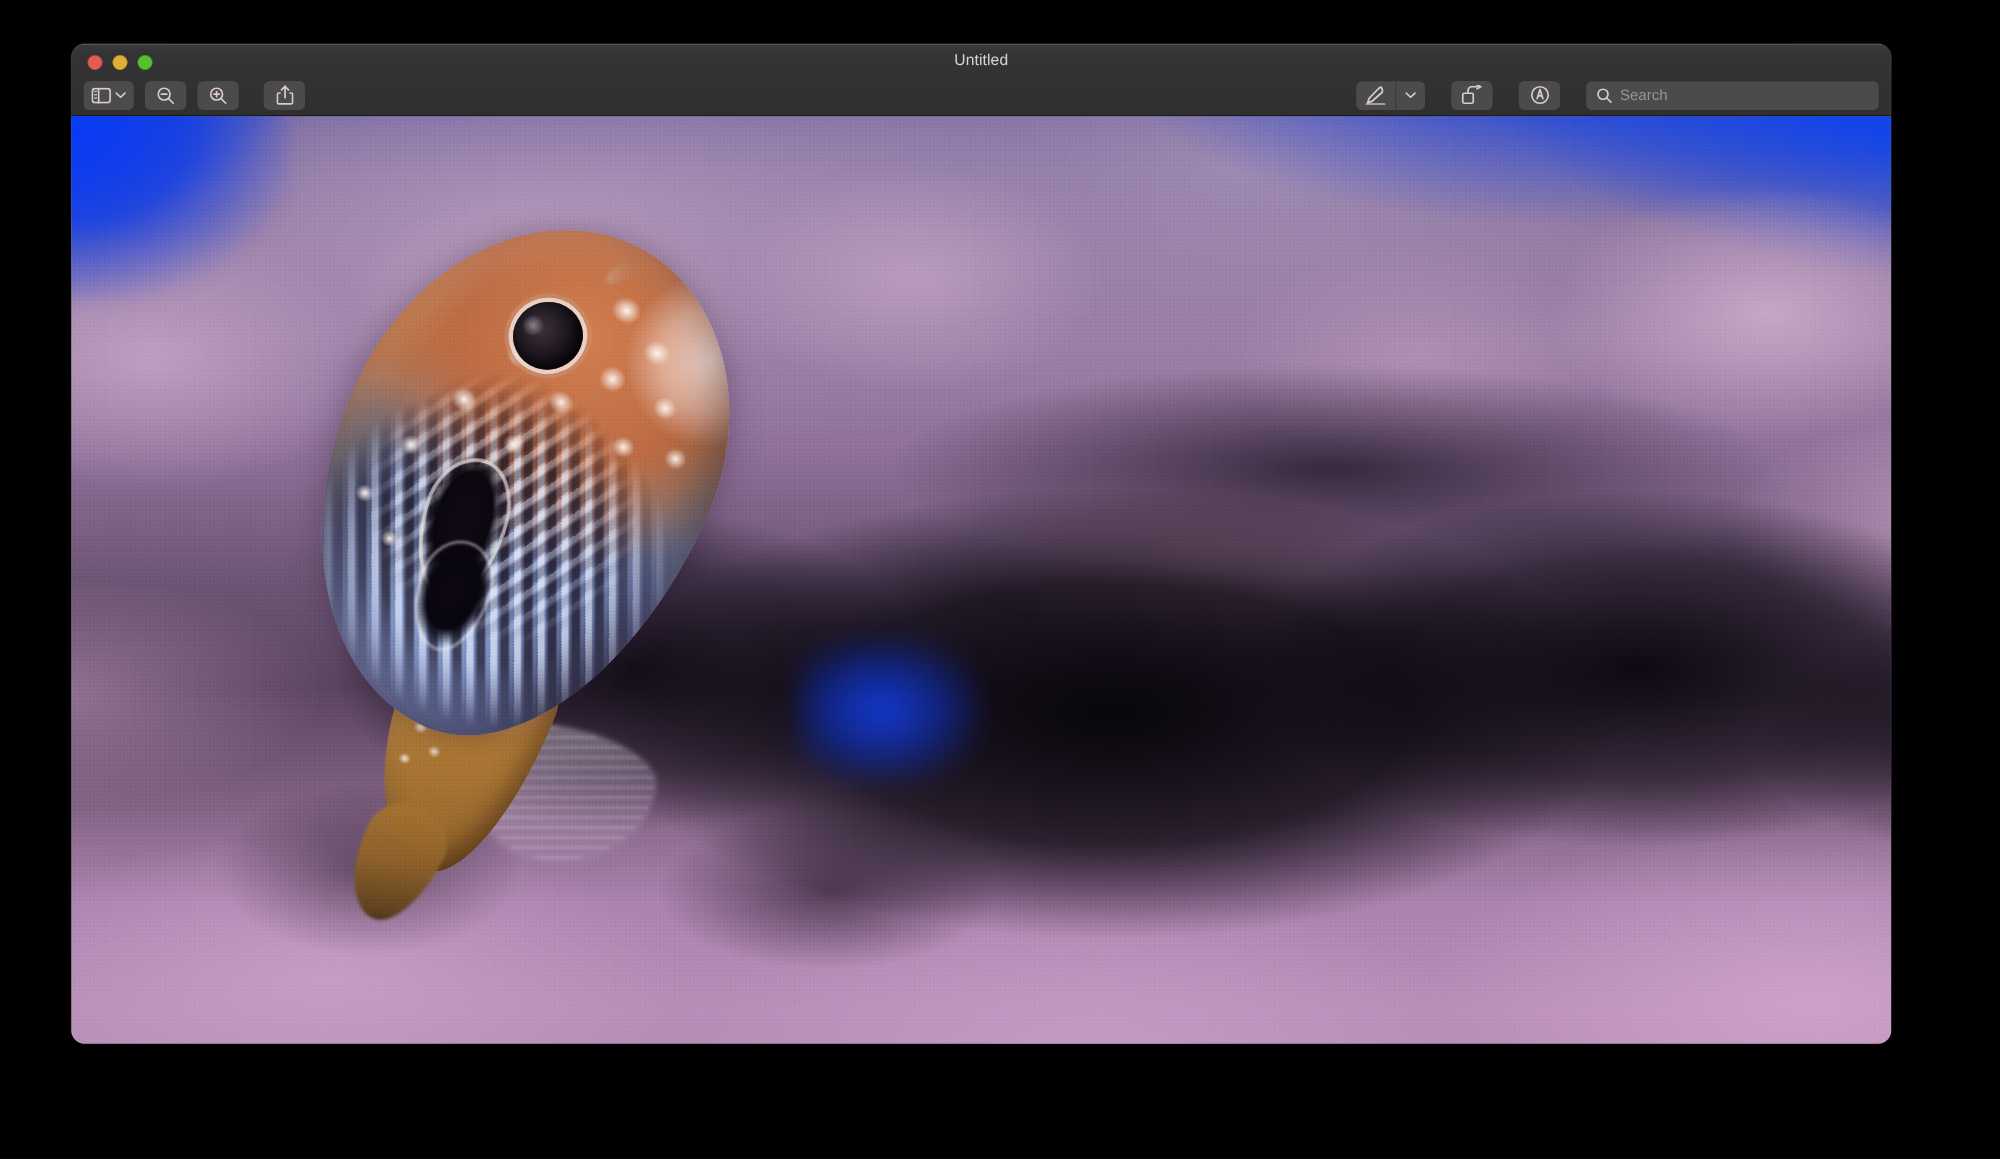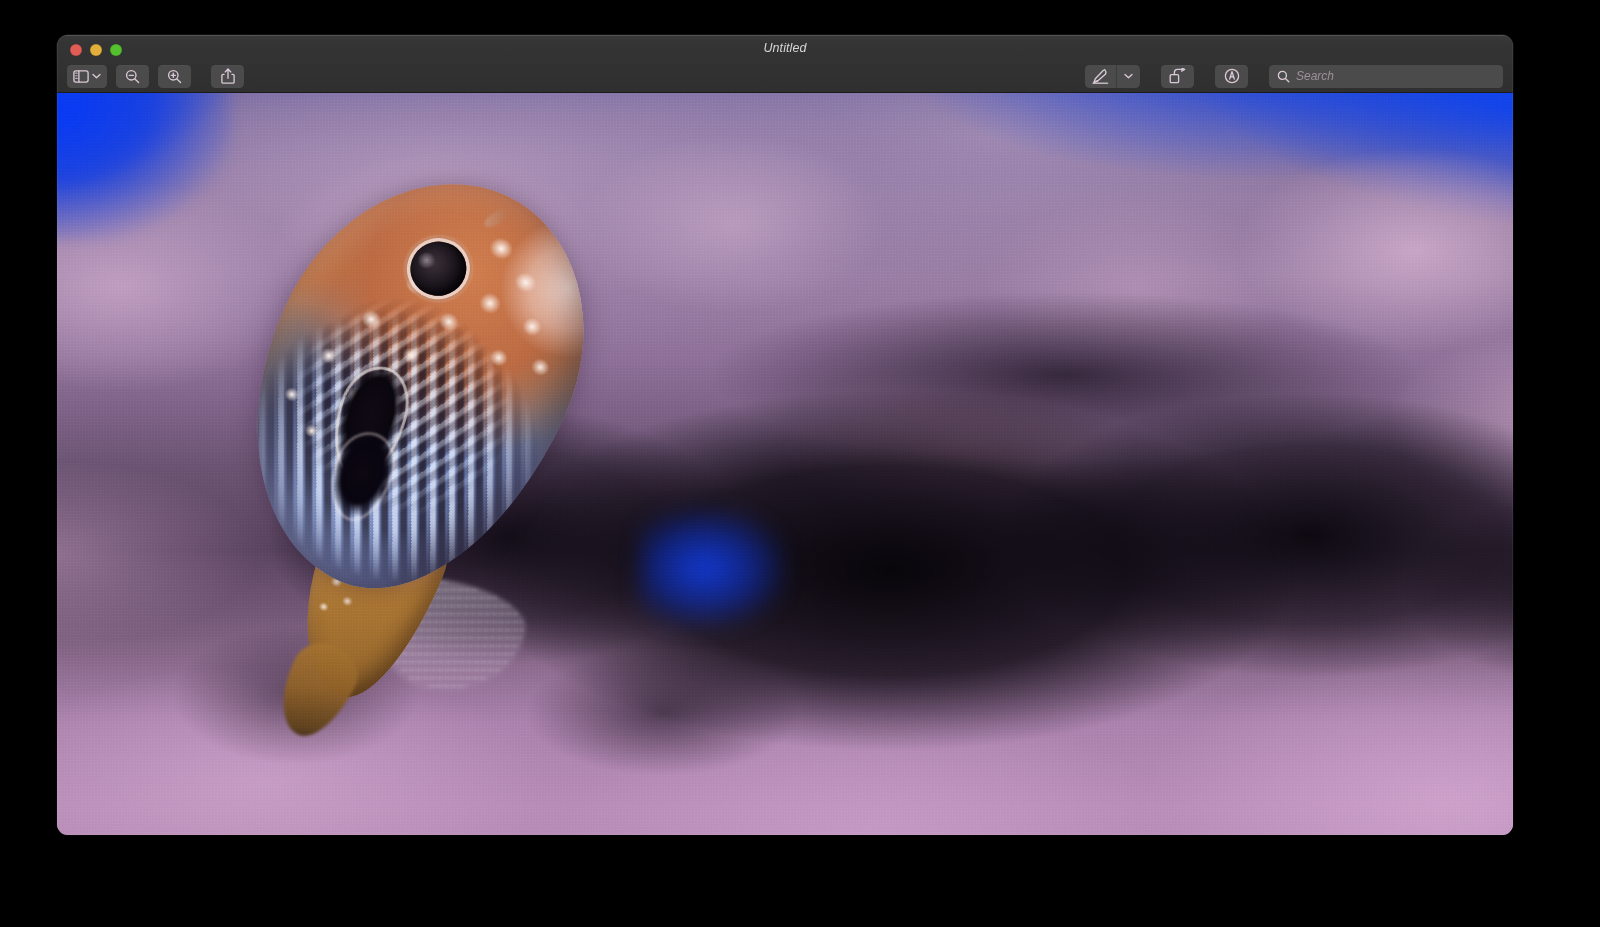--- a/index.html
+++ b/index.html
@@ -29,21 +29,20 @@
     height: 800px;
     border-radius: 11px;
     overflow: hidden;
     box-shadow:
       0 26px 60px rgba(0,0,0,0.95),
       0 6px 26px rgba(0,0,0,0.9),
       0 0 0 0.5px rgba(120,120,120,0.45);
     background: #2d2d2d;
     display: flex;
     flex-direction: column;
-    font-style: italic;
   }
 
   
   .titlebar {
     position: relative;
     height: 58px;
     flex: 0 0 58px;
     background: linear-gradient(#3a3a3a 0%, #343434 14%, #2f2f2f 100%);
     border-bottom: 1px solid #1b1b1b;
     display: flex;

